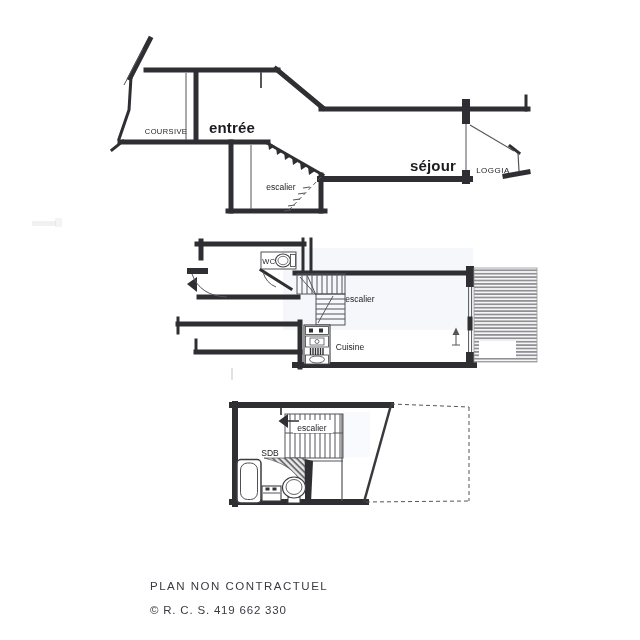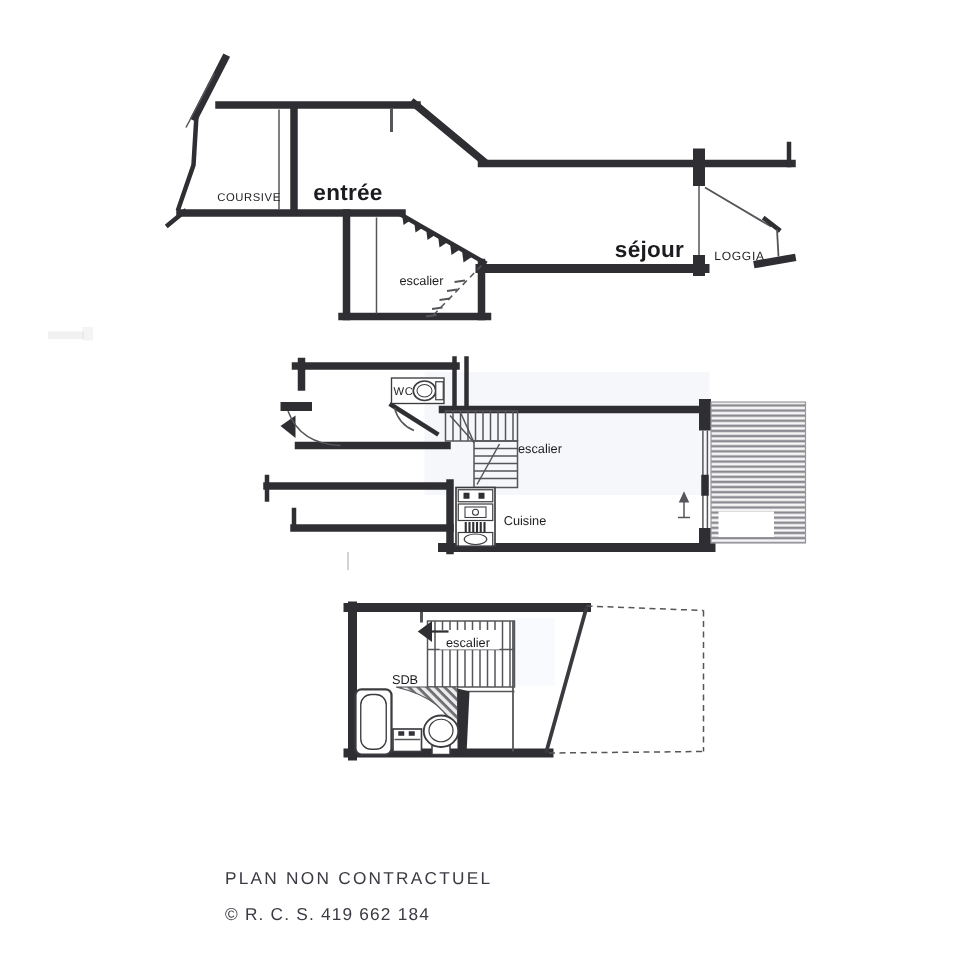--- a/index.html
+++ b/index.html
@@ -244,14 +244,14 @@
       <rect x="288" y="497" width="12" height="6" class="fixture" stroke-width="1"></rect>
       <ellipse cx="294" cy="487.5" rx="11.5" ry="10.5" class="fixture" stroke-width="1.2"></ellipse>
       <ellipse cx="294" cy="487" rx="8" ry="7.5" class="fixture" stroke-width="0.8"></ellipse>
     </g>
     <text x="312" y="431" text-anchor="middle" class="lab-sm">escalier</text>
     <text x="270" y="456" text-anchor="middle" class="lab-sm">SDB</text>
   </g>
 </svg>
 
 <div class="footer footer-line1">PLAN NON CONTRACTUEL</div>
-<div class="footer footer-line2">© R. C. S. 419 662 184</div>
+<div class="footer footer-line2">© R. C. S. 419 662 330</div>
 </div>
 
 </body></html>

